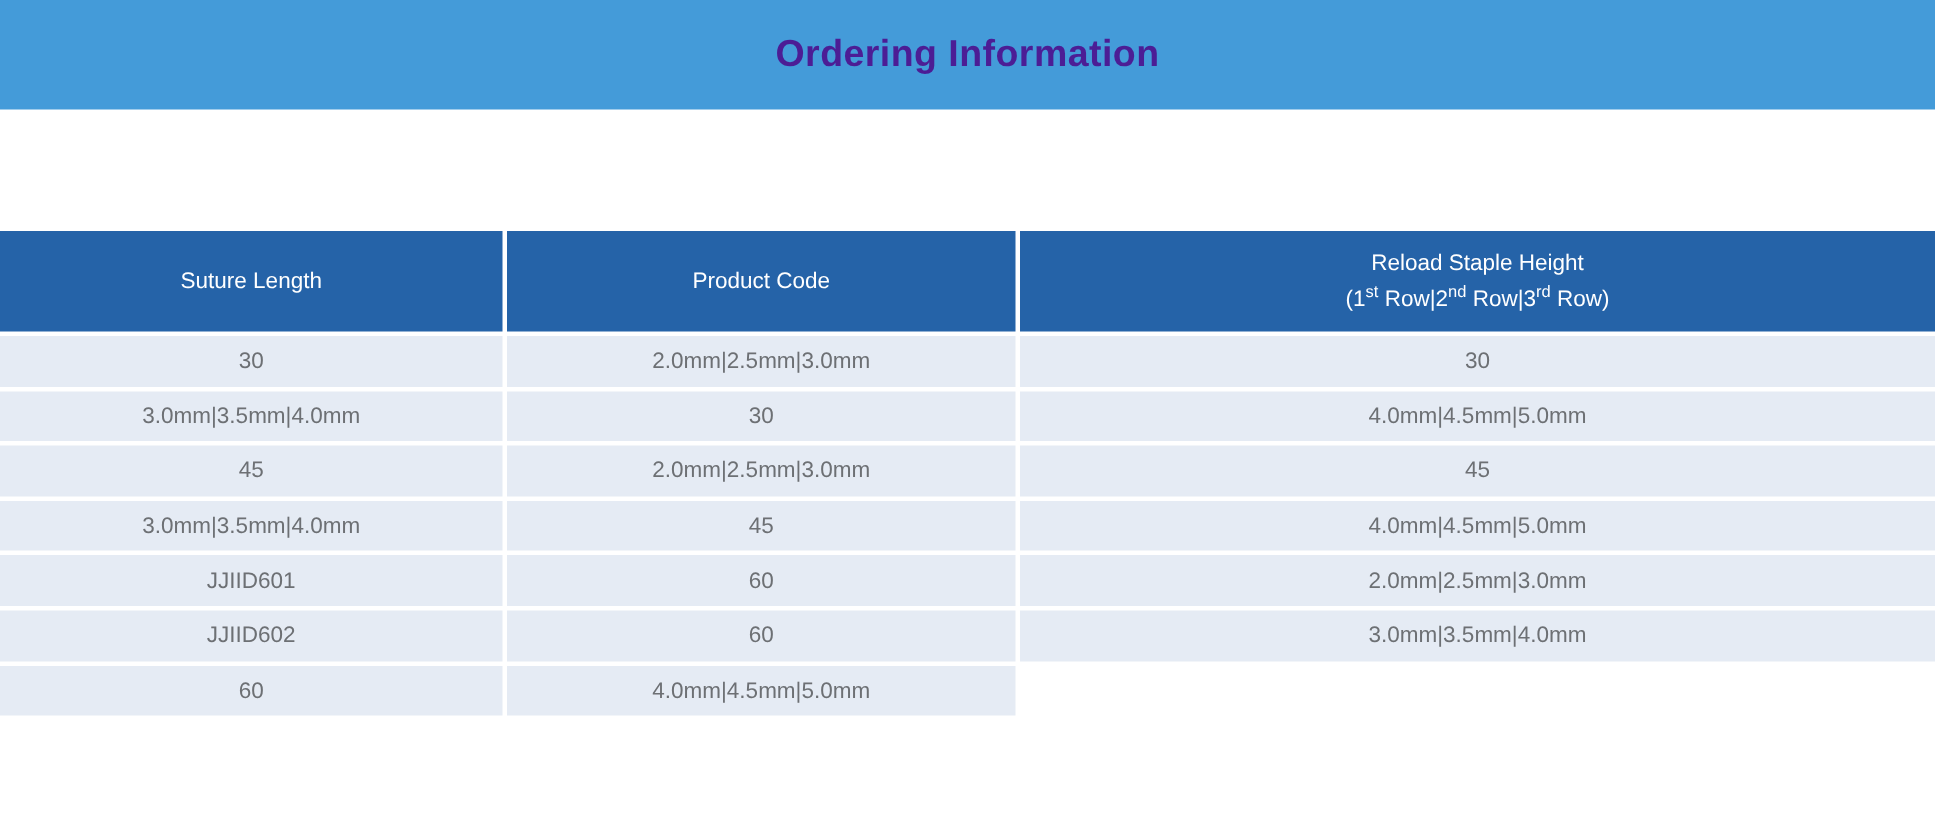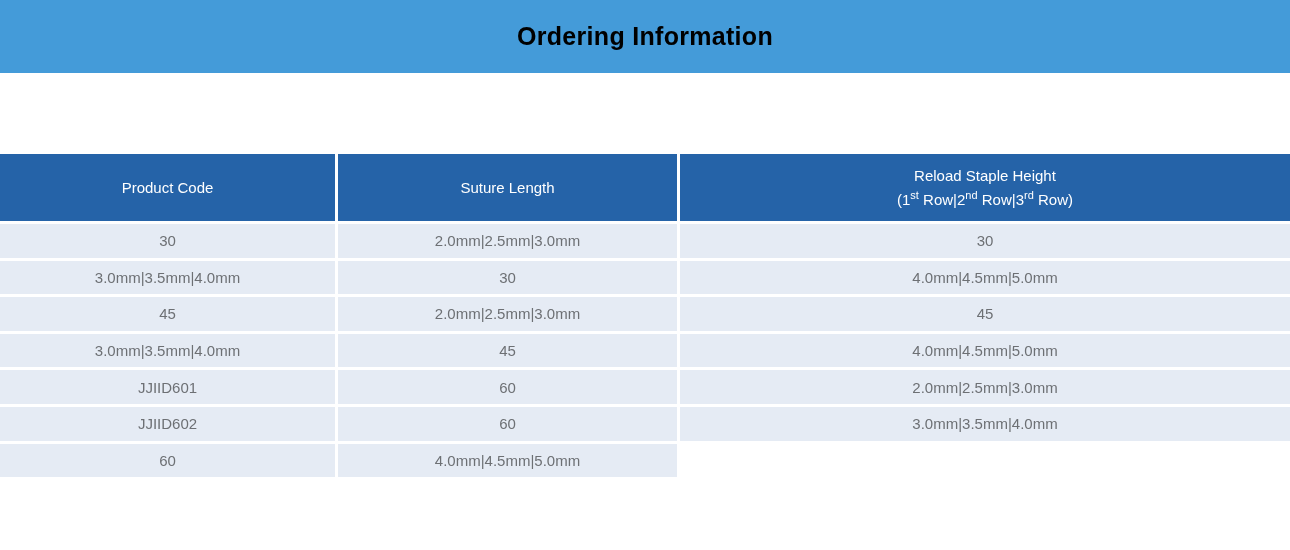--- a/index.html
+++ b/index.html
@@ -8,21 +8,21 @@
     overflow: hidden;
     background: #ffffff;
     font-family: "Liberation Sans", sans-serif;
   }
   .banner {
     width: 1290px; height: 73px;
     background: #449bd9;
     display: flex; align-items: center; justify-content: center;
   }
   .banner-title {
-    color: #000000;
+    color: #4c1d95;
     font-size: 25px;
     font-weight: 700;
     letter-spacing: 0.3px;
   }
   .table-wrap {
     margin-top: 81px; 
   }
   .grid-table {
     display: grid;
     grid-template-columns: 335px 339px 1fr;
@@ -60,22 +60,22 @@
 </style>
 </head>
 <body>
 
 <div class="banner">
   <div class="banner-title">Ordering Information</div>
 </div>
 
 <div class="table-wrap">
   <div class="grid-table">
+    <div class="th">Suture Length</div>
     <div class="th">Product Code</div>
-    <div class="th">Suture Length</div>
     <div class="th th-multi">
       <span>Reload Staple Height</span>
       <span class="th-line2">(1<sup>st</sup> Row|2<sup>nd</sup> Row|3<sup>rd</sup> Row)</span>
     </div>
       <div class="td">30</div>
       <div class="td">2.0mm|2.5mm|3.0mm</div>
       <div class="td">30</div>
       <div class="td">3.0mm|3.5mm|4.0mm</div>
       <div class="td">30</div>
       <div class="td">4.0mm|4.5mm|5.0mm</div>

